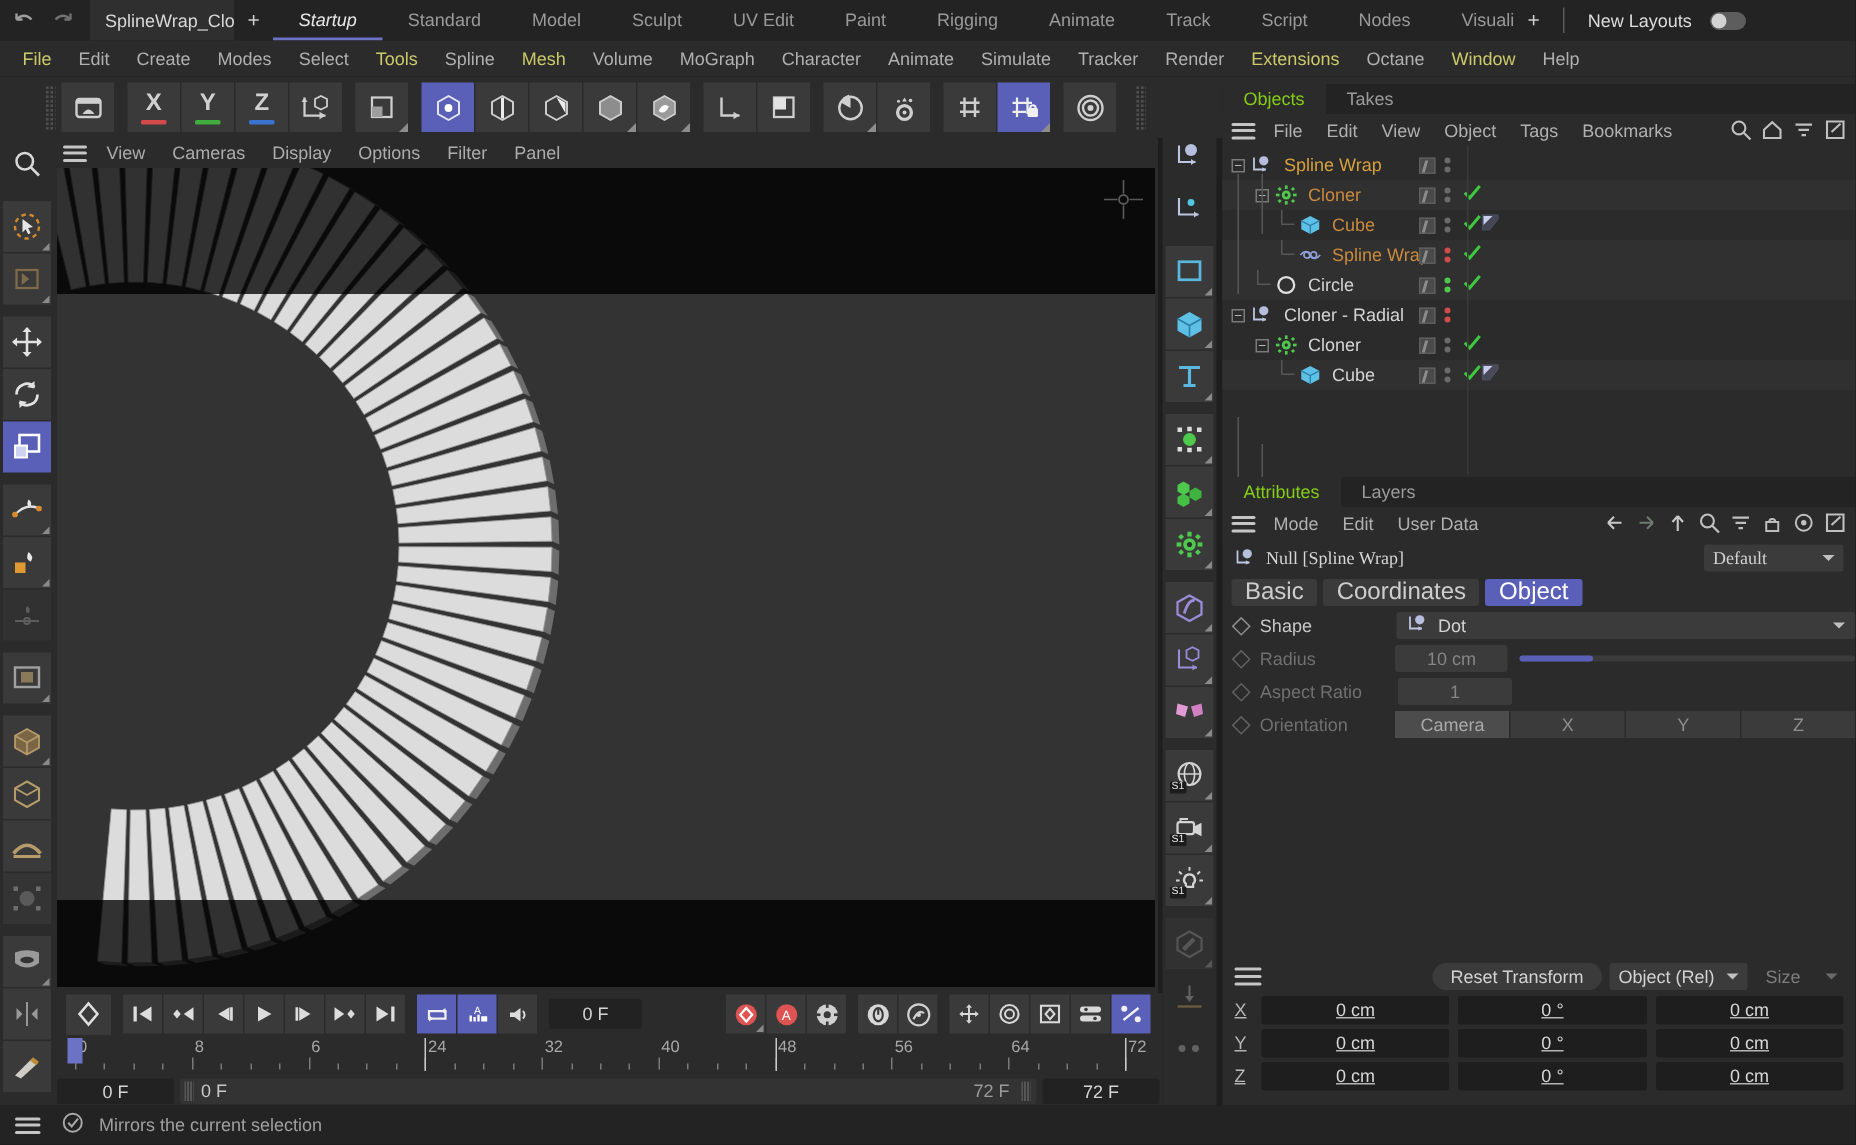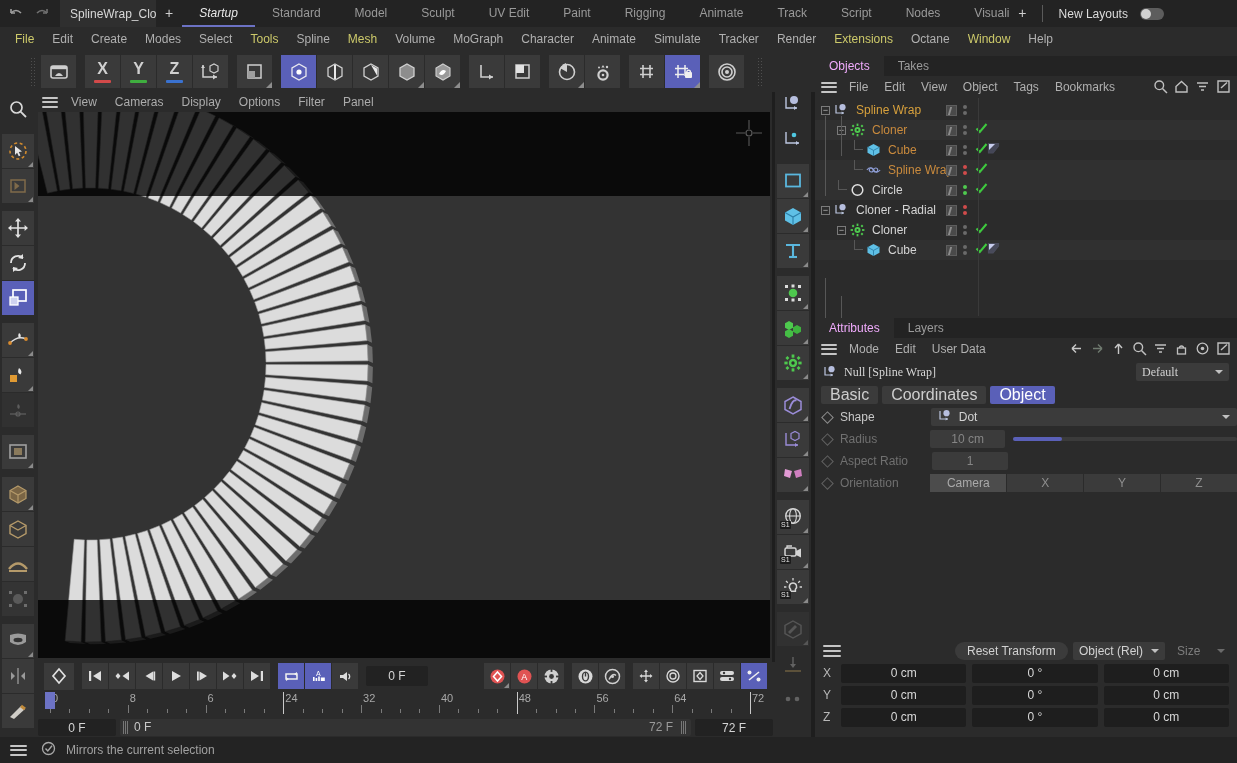--- a/index.html
+++ b/index.html
@@ -120,21 +120,21 @@
   .rtbtn.corner::after{content:"";position:absolute;right:1px;bottom:1px;
     border-left:5px solid transparent;border-bottom:5px solid #8a8a8a;}
   .rt-gap { height:7px; }
   .badge31 { position:absolute; left:3px; bottom:5px; background:#1c1c1c; color:#e4e4e4;
     font-size:7px; padding:0 1px; border-radius:1px; line-height:8px;}
 
   
   .objman { position:absolute; top:56px; left:815px; width:422px; height:262px; background:#2b2b2b;}
   .panel-tabs { height:20px; display:flex; align-items:flex-end; background:#232323; }
   .ptab { height:20px; line-height:20px; padding:0 14px; font-size:12px; color:#9b9b9b; }
-  .ptab.active { background:#2b2b2b; color:#f0abfc; }
+  .ptab.active { background:#2b2b2b; color:#84cc16; }
   .panel-menu { height:22px; display:flex; align-items:center; padding-left:6px; position:relative; background:#2b2b2b;}
   .panel-menu .mi3 { padding:0 8px; font-size:12px; color:#b0b0b0; line-height:22px;}
   .pm-icons { position:absolute; right:6px; top:3px; display:flex; gap:6px; align-items:center;}
   .tree { position:relative; background:#2b2b2b; height:218px; padding-top:2px;}
   .trow { height:20px; display:flex; align-items:center; position:relative; }
   .trow.alt { background:#303030; }
   .exp { width:9px; height:9px; border:1px solid #7a7a7a; display:inline-flex;
     align-items:center; justify-content:center; font-size:9px; line-height:7px;
     color:#bdbdbd; background:transparent; margin-right:2px; }
   .tlabel { font-size:12px; margin-left:4px; white-space:nowrap; }
@@ -176,21 +176,21 @@
     font-size:12px; color:#d2d2d2;
   }
   .pfield.dim { color:#858585; }
   .slidertrack { height:4px; background:#3b3b3b; border-radius:2px; position:relative;}
   .sliderfill { position:absolute; left:0; top:0; height:4px; background:#5a60b8; border-radius:2px;}
   .segbtn { height:18px; line-height:18px; text-align:center; font-size:12px;
     color:#8e8e8e; background:#3b3b3b; }
   .segbtn.sel { background:#4c4c4c; color:#a9a9a9; }
 
   
-  .coordman { position:absolute; top:640px; left:815px; width:422px; height:97px; background:#2b2b2b; }
+  .coordman { position:absolute; top:640px; left:815px; width:422px; height:97px; background:#2b2b2b;text-decoration:underline; }
   .coord-head { height:22px; display:flex; align-items:center; position:relative; padding-left:8px;}
   .rtbtn-pill { height:18px; line-height:18px; padding:0 12px; background:#3b3b3b;
     border-radius:9px; font-size:12px; color:#d2d2d2; }
   .coord-dd { height:18px; background:#3b3b3b; border-radius:2px; display:flex;
     align-items:center; justify-content:space-between; padding:0 6px; font-size:12px; color:#d2d2d2;}
   .coord-dd.dim { color:#7d7d7d; }
   .crow { height:22px; display:flex; align-items:center; gap:6px; padding:0 8px; }
   .caxis { width:12px; font-size:12px; color:#b8b8b8; }
   .cfield { flex:1; height:19px; background:#1e1e1e; border-radius:2px;
     display:flex; align-items:center; justify-content:center; font-size:12px; color:#d8d8d8; }

